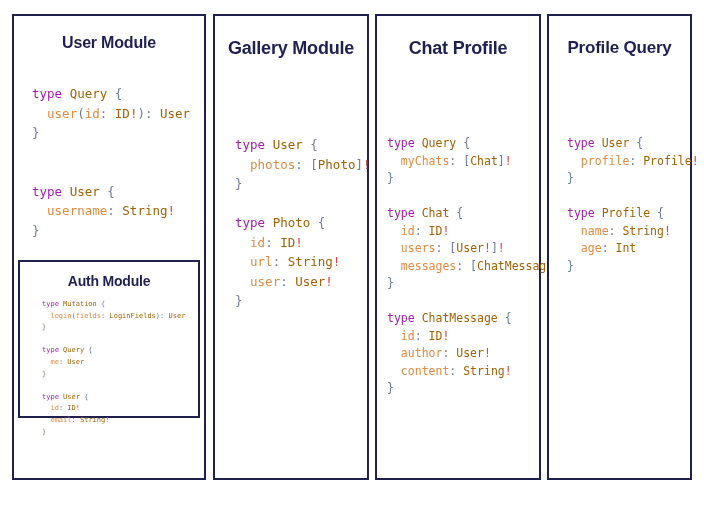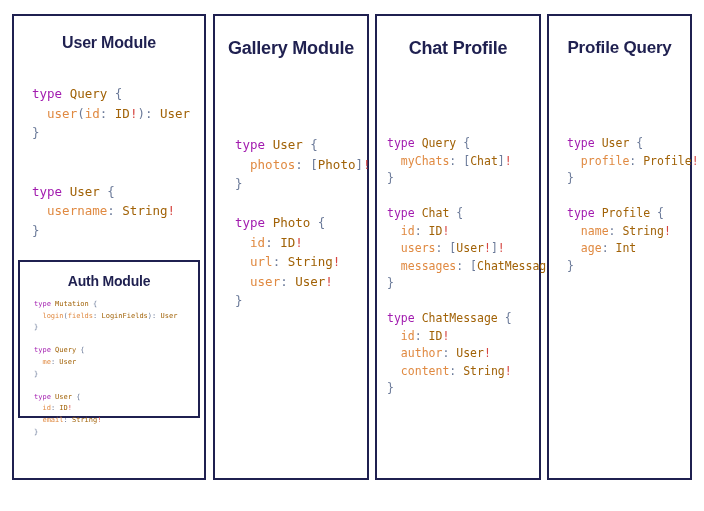--- a/index.html
+++ b/index.html
@@ -37,21 +37,21 @@
   
   #user-code    {position:absolute;left:18px; top:68px;  font-size:12.5px;line-height:19.5px;}
   #gallery-code {position:absolute;left:20px; top:119px; font-size:12.5px;line-height:19.5px;}
   #chat-code    {position:absolute;left:10px; top:119px; font-size:11.5px;line-height:17.5px;}
   #profile-code {position:absolute;left:18px; top:119px; font-size:11.5px;line-height:17.5px;}
 
   
   #card-auth{position:absolute;left:4px;top:244px;width:182px;height:158px;
              background:#fff;border:2px solid #1f2050;box-sizing:border-box;}
   #card-auth .card-title{font-size:14px;margin-top:11px;}
-  #auth-code{position:absolute;left:14px;top:37px;font-size:7px;line-height:11.6px;}
+  #auth-code{position:absolute;left:22px;top:37px;font-size:7px;line-height:11.6px;}
 </style>
 </head>
 <body>
 
 <div id="board">
 
   <div class="card" id="card-user">
     <div class="card-title">User Module</div>
     <div class="code" id="user-code"><div><span class="kw">type </span><span class="tn">Query</span><span class="pn"> {</span></div><div><span class="pn">  </span><span class="fd">user</span><span class="pn">(</span><span class="fd">id</span><span class="pn">: </span><span class="tn">ID</span><span class="bang">!</span><span class="pn">)</span><span class="pn">: </span><span class="tn">User</span></div><div><span class="pn">}</span></div><div>&nbsp;</div><div>&nbsp;</div><div><span class="kw">type </span><span class="tn">User</span><span class="pn"> {</span></div><div><span class="pn">  </span><span class="fd">username</span><span class="pn">: </span><span class="tn">String</span><span class="bang">!</span></div><div><span class="pn">}</span></div></div>
 

